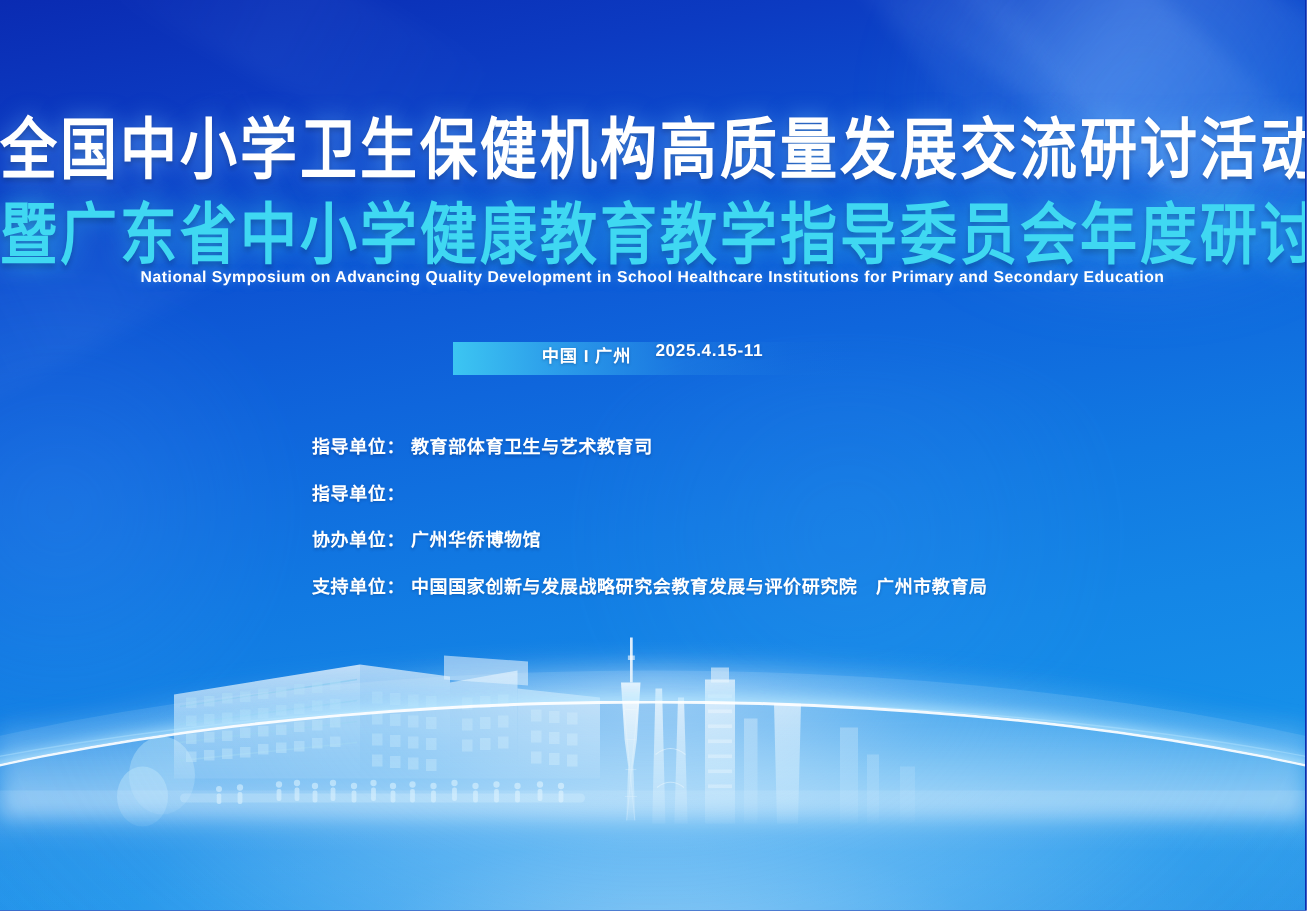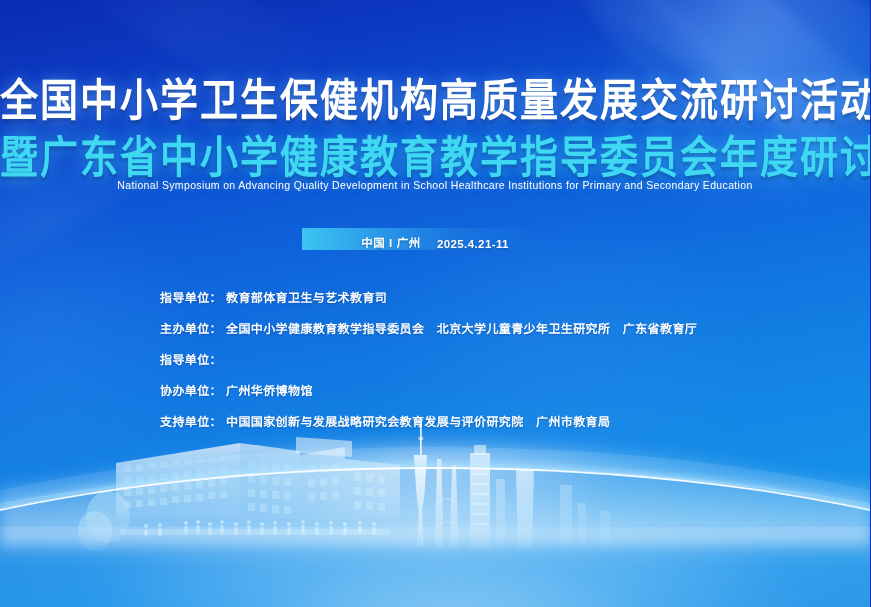--- a/index.html
+++ b/index.html
@@ -129,41 +129,41 @@
   
   .en-wrap {
     position:absolute;
     top:178px;
     left:0; right:0;
     text-align:center;
   }
   .en-line {
     font-size:10.5px;
     line-height:15px;
-    font-weight:normal;
+    font-weight:bold;
     color:#ffffff;
     letter-spacing:0.35px;
     white-space:nowrap;
     text-shadow: 0 0 6px rgba(100,180,255,0.5);
   }
 
   
   .banner-wrap {
     position:absolute;
     top:228px;
     left:0; right:0;
     display:flex;
     justify-content:center;
   }
   .banner {
     position:relative;
     width:266px;
     height:22px;
     display:flex;
-    align-items:flex-end;
+    align-items:flex-start;
     justify-content:center;
     gap:16px;
     background: linear-gradient(90deg,
         rgba(64,206,244,0.92) 0%,
         rgba(56,180,240,0.70) 26%,
         rgba(40,140,230,0.38) 58%,
         rgba(30,120,220,0.10) 84%,
         rgba(30,120,220,0.0) 100%);
   }
   .banner-city {
@@ -196,20 +196,21 @@
     margin-bottom:14px;
     white-space:nowrap;
   }
   .org-label {
     font-size:12px;
     font-weight:bold;
     color:#ffffff;
     letter-spacing:0.4px;
     flex:0 0 auto;
     text-shadow:0 1px 2px rgba(0,30,90,0.30);
+    margin-left:48px;
   }
   .org-value {
     font-size:12px;
     font-weight:bold;
     color:#ffffff;
     letter-spacing:0.4px;
     margin-left:4px;
     text-shadow:0 1px 2px rgba(0,30,90,0.30);
   }
 
@@ -248,32 +249,28 @@
     <div class="title-line2">暨广东省中小学健康教育教学指导委员会年度研讨活动</div>
   </div>
 
   <div class="en-wrap">
     <div class="en-line">National Symposium on Advancing Quality Development in School Healthcare Institutions for Primary and Secondary Education</div>
   </div>
 
   <div class="banner-wrap">
     <div class="banner">
       <span class="banner-city">中国 I 广州</span>
-      <span class="banner-date">2025.4.21-11</span>
+      <span class="banner-date">2025.4.15-11</span>
     </div>
   </div>
 
   <div class="orgs">
     <div class="org-row">
       <span class="org-label">指导单位：</span>
       <span class="org-value">教育部体育卫生与艺术教育司</span>
-    </div>
-    <div class="org-row">
-      <span class="org-label">主办单位：</span>
-      <span class="org-value">全国中小学健康教育教学指导委员会　北京大学儿童青少年卫生研究所　广东省教育厅</span>
     </div>
     <div class="org-row">
       <span class="org-label">指导单位：</span>
     </div>
     <div class="org-row">
       <span class="org-label">协办单位：</span>
       <span class="org-value">广州华侨博物馆</span>
     </div>
     <div class="org-row">
       <span class="org-label">支持单位：</span>

